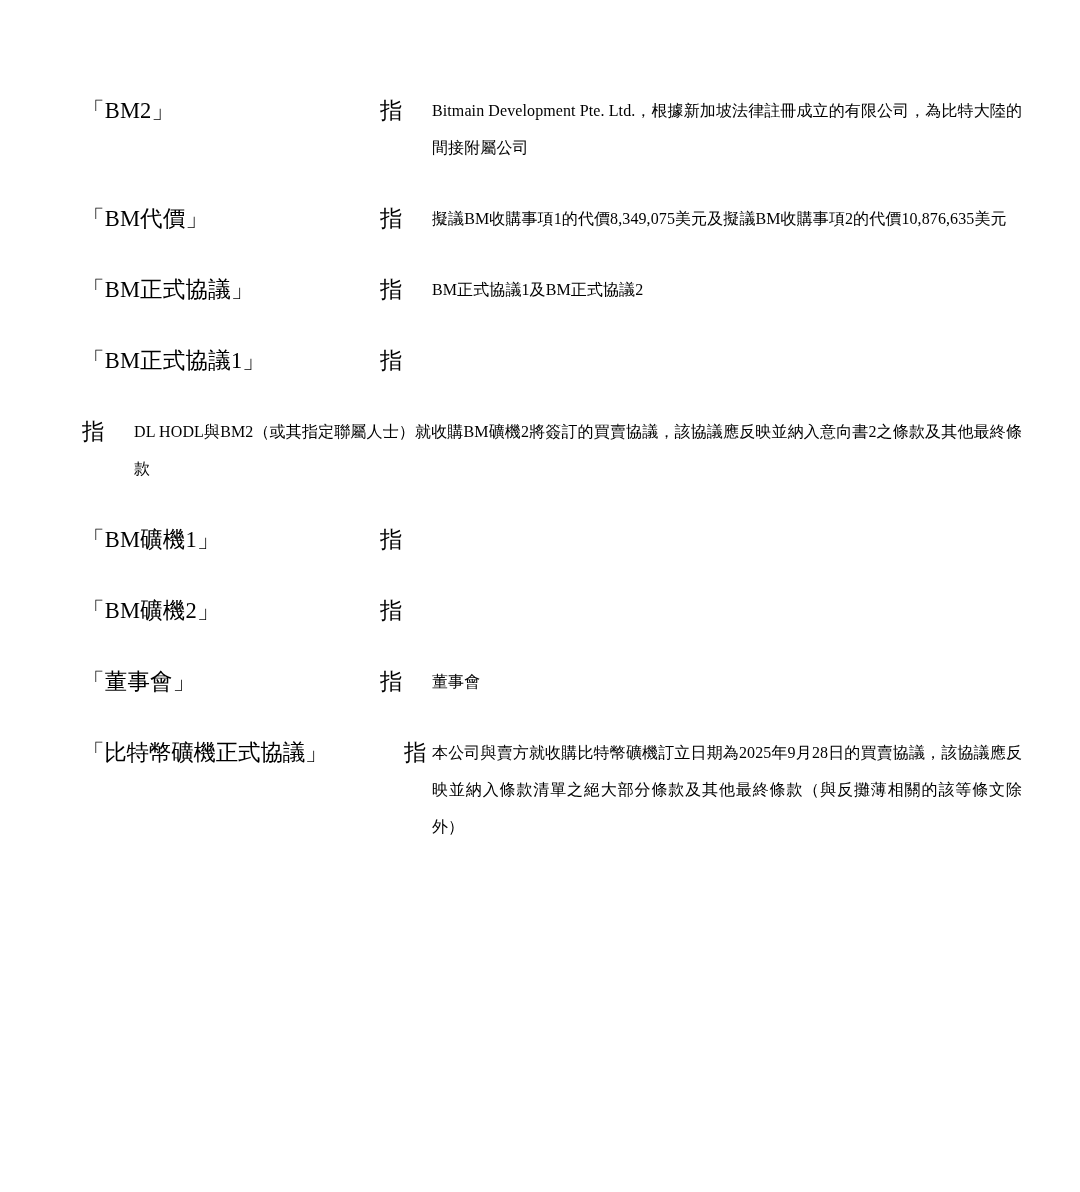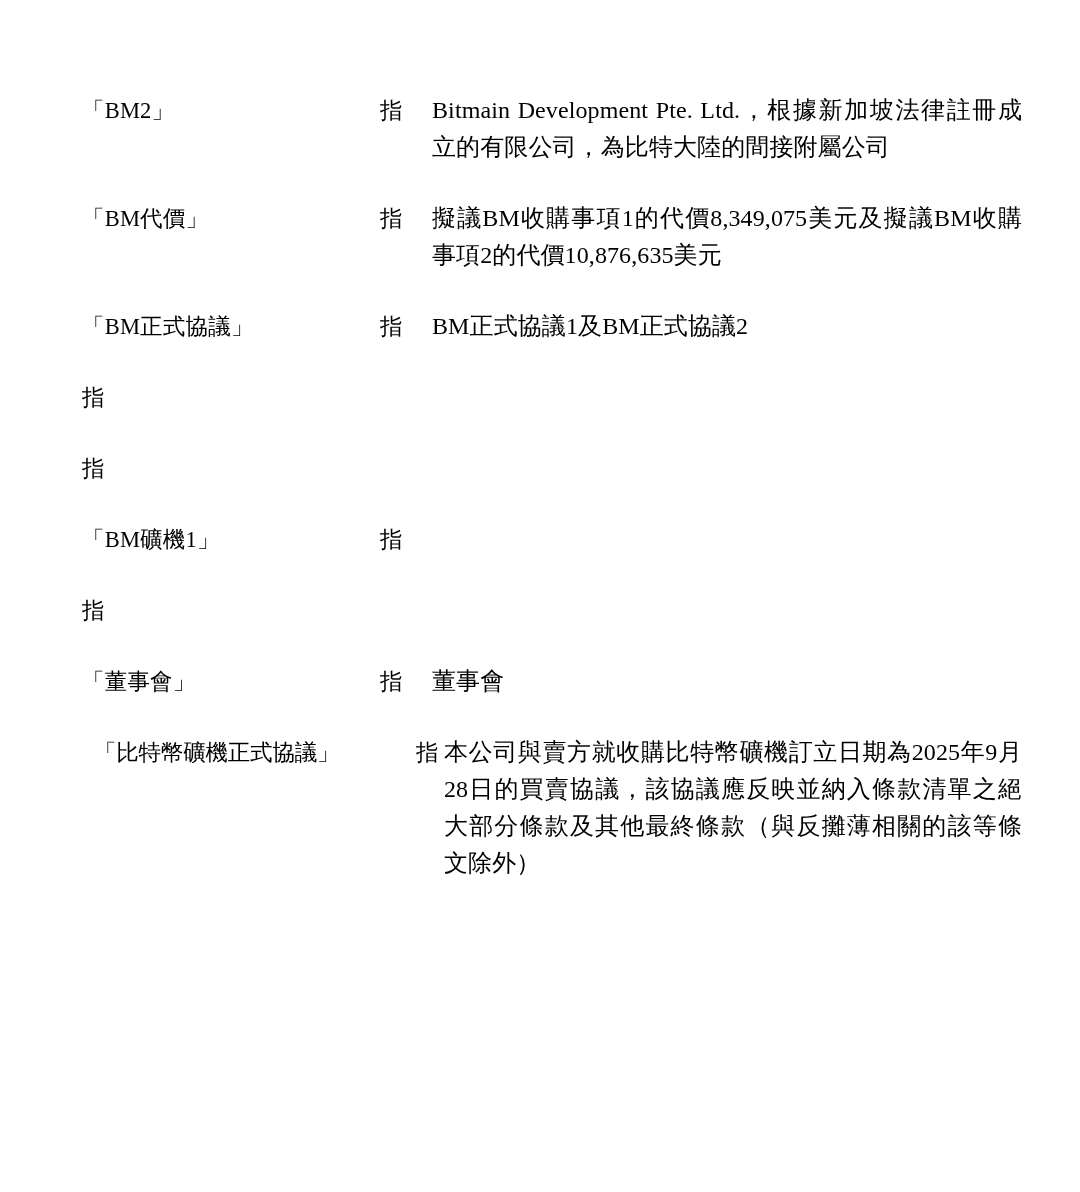--- a/index.html
+++ b/index.html
@@ -45,32 +45,31 @@
   }
   .zhi {
     width: 52px;
     flex: 0 0 52px;
     font-size: 22.5px;
     line-height: 37px;
     text-align: left;
   }
   .def {
     flex: 1 1 auto;
-    font-size: 24px;
+    font-size: 16px;
     line-height: 37px;
     text-align: justify;
     text-justify: inter-ideograph;
     letter-spacing: 0.1px;
   }
   
   .entry.long-term .term {
     width: 322px;
     flex: 0 0 322px;
     letter-spacing: -0.2px;
-    margin-left: 12px;
   }
   .entry.long-term .zhi {
     width: 28px;
     flex: 0 0 28px;
   }
 </style>
 </head>
 <body>
 
 <div class="page">
@@ -88,33 +87,36 @@
       <div class="def">擬議BM收購事項1的代價8,349,075美元及擬議BM收購事項2的代價10,876,635美元</div>
     </div>
 
     <div class="entry">
       <div class="term">「BM正式協議」</div>
       <div class="zhi">指</div>
       <div class="def">BM正式協議1及BM正式協議2</div>
     </div>
 
     <div class="entry">
+      <div class="term">「BM正式協議1」</div>
       <div class="zhi">指</div>
     </div>
 
     <div class="entry">
       <div class="zhi">指</div>
+      <div class="def">DL HODL與BM2（或其指定聯屬人士）就收購BM礦機2將簽訂的買賣協議，該協議應反映並納入意向書2之條款及其他最終條款</div>
     </div>
 
     <div class="entry">
       <div class="term">「BM礦機1」</div>
       <div class="zhi">指</div>
     </div>
 
     <div class="entry">
+      <div class="term">「BM礦機2」</div>
       <div class="zhi">指</div>
     </div>
 
     <div class="entry">
       <div class="term">「董事會」</div>
       <div class="zhi">指</div>
       <div class="def">董事會</div>
     </div>
 
     <div class="entry long-term">

